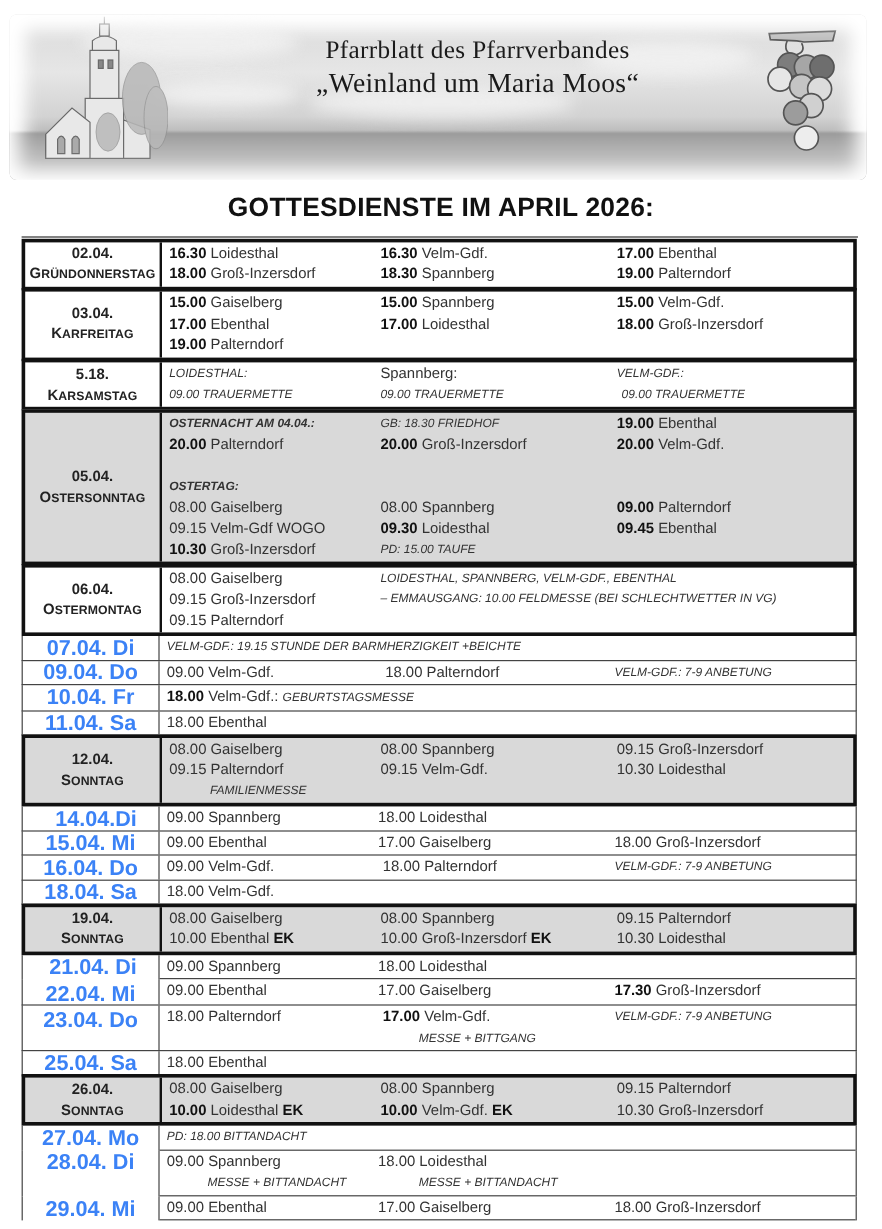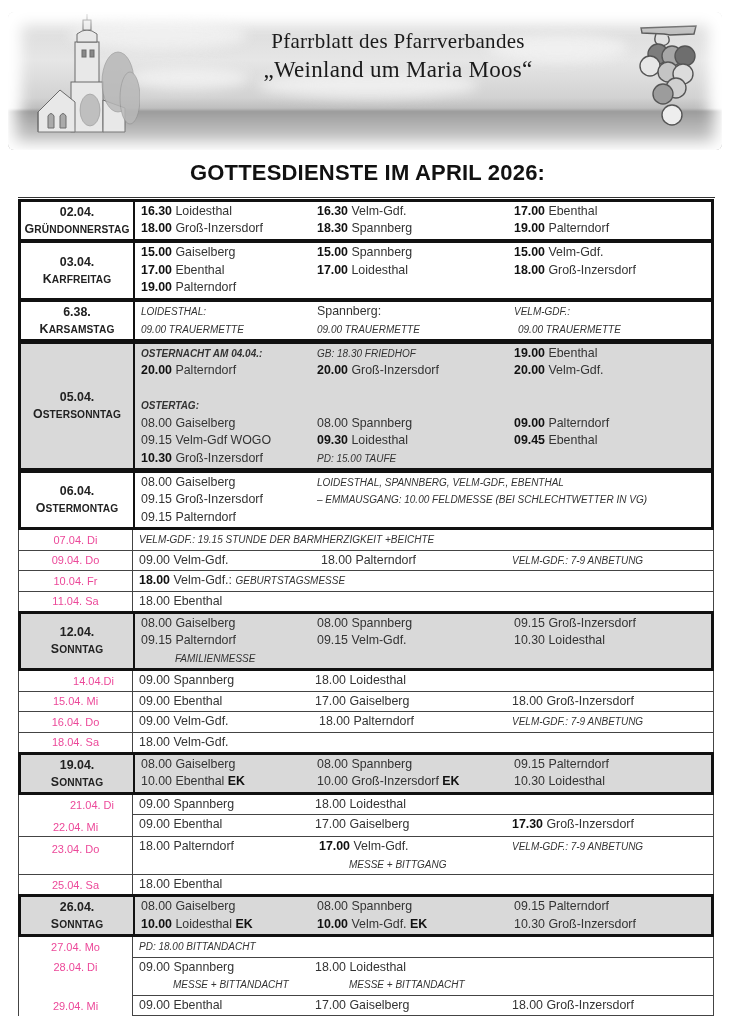--- a/index.html
+++ b/index.html
@@ -34,21 +34,21 @@
   .row.first { border-top: 1.5px solid #444; }
   .row.major { border: 3px solid #111; margin-top: -1.5px; }
   .row.shaded { background: #d9d9d9; }
   .datecell { width: 114px; flex: none; box-sizing: border-box; border-right: 1.5px solid #444;
               text-align: center; display: flex; flex-direction: column; justify-content: center; }
   .row.major .datecell { border-right: 2px solid #111; }
   .datecell.top { justify-content: flex-start; padding-top: 3px; }
   .dnum { font-weight: bold; font-size: 12.4px; line-height: 18px; color: #222; text-align: center; }
   .dname { font-weight: bold; font-size: 10.2px; line-height: 17px; letter-spacing: .1px; color: #222; }
   .dname .cap { font-size: 12.4px; }
-  .dplain { font-size: 11px; line-height: 18px; color: #ec4899; }
+  .dplain { font-size: 18px; line-height: 18px; color: #3b82f6; font-weight: bold; }
   .dplain.right { text-align: right; padding-right: 12px; }
   .body { flex: 1; display: grid; grid-template-columns: 176px 197px 1fr; padding: 1px 0 1px 6px; }
   .line { line-height: 17.5px; white-space: nowrap; color: #333; }
   .b { font-weight: bold; color: #111; }
   .it { font-style: italic; font-size: 10px; text-transform: uppercase; color: #333; }
   .u { }
   .indent1 { padding-left: 34px; }
   .indent2 { padding-left: 38px; }
   .full { grid-column: 1 / span 3; }
   .span2 { grid-column: 2 / span 2; }
@@ -150,21 +150,21 @@
         </div>
       <div>
           <div class="line"><span class="b">15.00</span> <span>Velm-Gdf.</span></div>
            <div class="line"><span class="b">18.00</span> <span>Groß-Inzersdorf</span></div>
         </div>
     </div>
   </div>
 
   <div class="row major">
     <div class="datecell">
-      <span class="dnum">6.38.</span>
+      <span class="dnum">5.18.</span>
       <span class="dname"><span class="cap">K</span>ARSAMSTAG</span>
     </div>
     <div class="body">
       <div>
           <div class="line it">Loidesthal:</div>
            <div class="line it">09.00 Trauermette</div>
         </div>
       <div>
           <div class="line">Spannberg:</div>
            <div class="line it">09.00 Trauermette</div>

